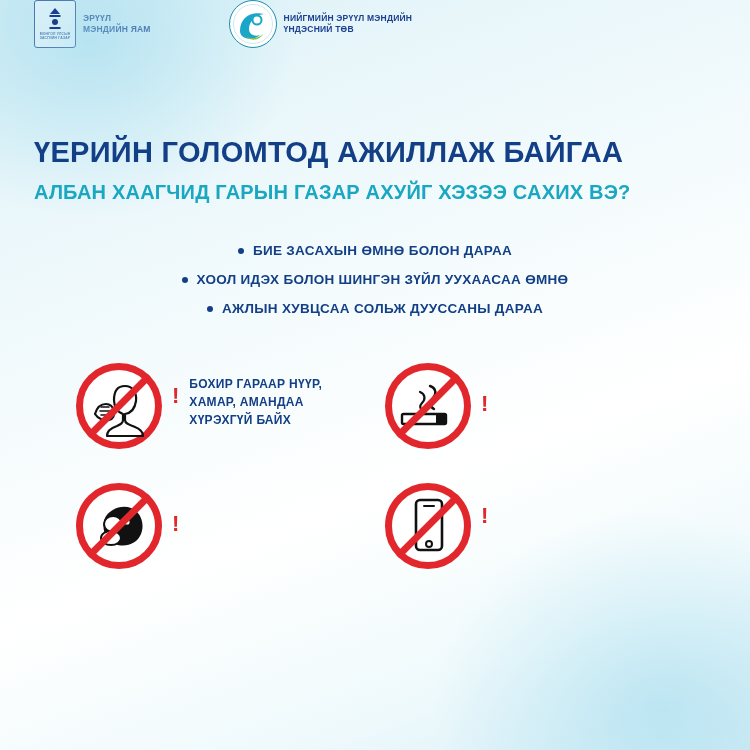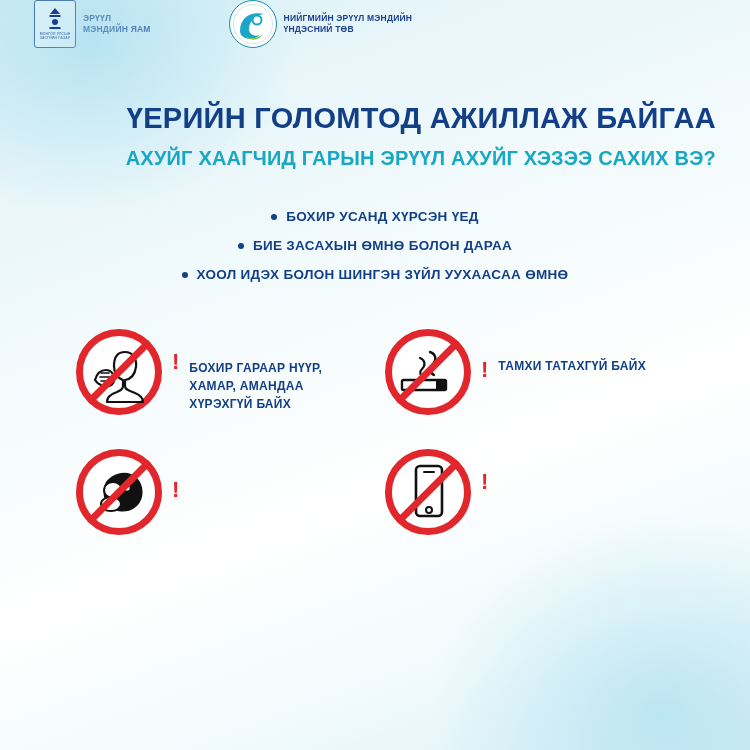--- a/index.html
+++ b/index.html
@@ -116,22 +116,22 @@
   }
   .nh-mark .ring {
     position: absolute;
     inset: 3px;
     border-radius: 50%;
     border: 1px solid #cfe7ee;
   }
 
   
   .title-block {
-    text-align: right;
-    margin-top: 14px;
+    text-align: left;
+    margin-top: 48px;
   }
   .title-1 {
     font-size: 29px;
     font-weight: bold;
     color: #123f86;
     letter-spacing: 0.3px;
     line-height: 1.15;
   }
   .title-2 {
     margin-top: 11px;
@@ -219,21 +219,21 @@
     line-height: 1;
     margin-top: 22px;
     flex: none;
   }
   .caption {
     color: #123f86;
     font-size: 12px;
     font-weight: bold;
     letter-spacing: 0.3px;
     line-height: 1.5;
-    margin-top: 30px;
+    margin-top: 12px;
   }
   .cell.smallgap .caption { margin-top: 28px; }
   .cell.smallgap .bang { margin-top: 30px; }
 
   svg { display: block; }
 </style>
 </head>
 <body>
 
 <div id="poster">
@@ -270,35 +270,35 @@
         <div>ҮНДЭСНИЙ ТӨВ</div>
       </div>
     </div>
 
   </div>
 
   <div class="inner">
 
     <div class="title-block">
       <div class="title-1">ҮЕРИЙН ГОЛОМТОД АЖИЛЛАЖ БАЙГАА</div>
-      <div class="title-2">АХУЙГ ХААГЧИД ГАРЫН ЭРҮҮЛ АХУЙГ ХЭЗЭЭ САХИХ ВЭ?</div>
+      <div class="title-2">АЛБАН ХААГЧИД ГАРЫН ГАЗАР АХУЙГ ХЭЗЭЭ САХИХ ВЭ?</div>
     </div>
 
     <div class="bullets">
-      <div class="bullet-row"><div class="bullet">
-        <span class="dot"></span>
-        <span>БОХИР УСАНД ХҮРСЭН ҮЕД</span>
-      </div></div>
       <div class="bullet-row"><div class="bullet">
         <span class="dot"></span>
         <span>БИЕ ЗАСАХЫН ӨМНӨ БОЛОН ДАРАА</span>
       </div></div>
       <div class="bullet-row"><div class="bullet">
         <span class="dot"></span>
         <span>ХООЛ ИДЭХ БОЛОН ШИНГЭН ЗҮЙЛ УУХААСАА ӨМНӨ</span>
+      </div></div>
+      <div class="bullet-row"><div class="bullet">
+        <span class="dot"></span>
+        <span>АЖЛЫН ХУВЦСАА СОЛЬЖ ДУУССАНЫ ДАРАА</span>
       </div></div>
     </div>
 
     <div class="grid">
 
       <div class="cell">
         <div class="ban">
           <div class="circle"></div>
           <div class="art">
             <svg width="64" height="64" viewBox="0 0 64 64">
@@ -320,21 +320,20 @@
             <svg width="64" height="64" viewBox="0 0 64 64">
               <rect x="6" y="40" width="44" height="10" rx="1.5" fill="none" stroke="#111111" stroke-width="2.4"></rect>
               <rect x="40" y="40" width="10" height="10" fill="#111111"></rect>
               <path d="M34,12 C40,14 41,20 37,24 C33,28 34,33 38,35" fill="none" stroke="#111111" stroke-width="2.4" stroke-linecap="round"></path>
               <path d="M24,18 C29,20 30,25 26,29 C23,32 24,35 27,37" fill="none" stroke="#111111" stroke-width="2.2" stroke-linecap="round"></path>
             </svg>
           </div>
           <div class="slash"></div>
         </div>
         <div class="bang">!</div>
-        <div class="caption">ТАМХИ ТАТАХГҮЙ БАЙХ</div>
       </div>
 
       <div class="cell smallgap">
         <div class="ban">
           <div class="circle"></div>
           <div class="art">
             <svg width="64" height="64" viewBox="0 0 64 64">
               <path d="M44,14 C54,18 58,30 54,40 C50,50 38,54 28,50 C18,46 14,34 18,24 C21,17 33,10 44,14 Z" fill="#111111"></path>
               <ellipse cx="26" cy="30" rx="9" ry="8" fill="#ffffff" stroke="#111111" stroke-width="2"></ellipse>
               <ellipse cx="24" cy="44" rx="10" ry="7" fill="#ffffff" stroke="#111111" stroke-width="2"></ellipse>

